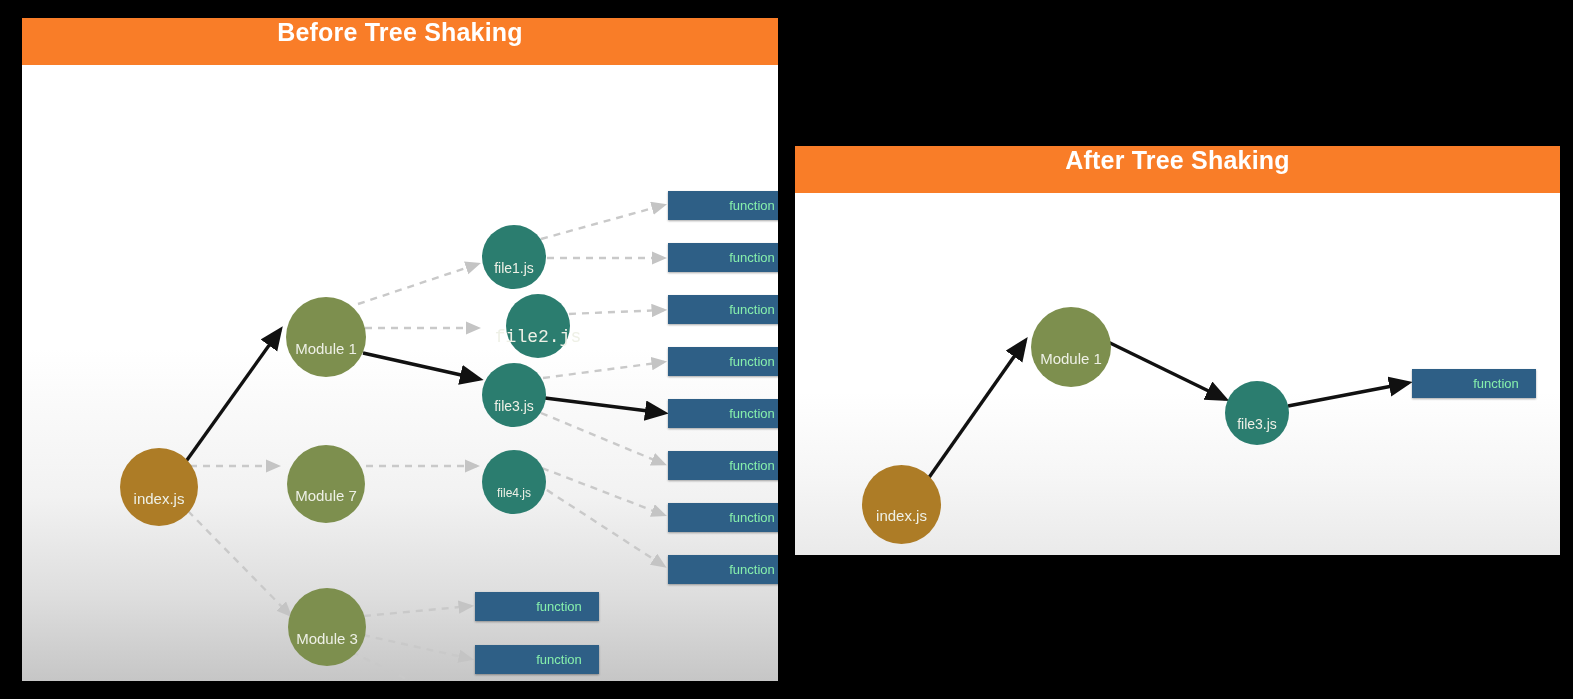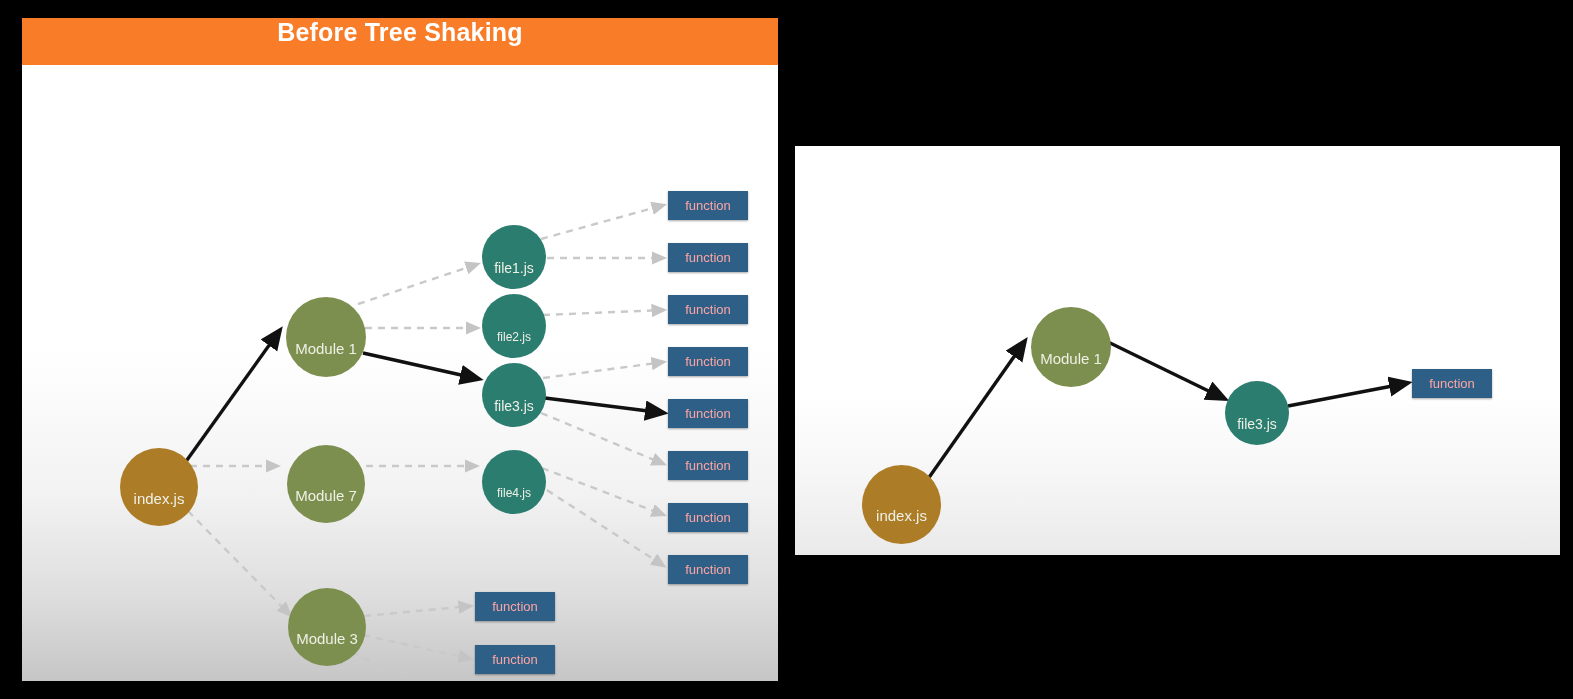--- a/index.html
+++ b/index.html
@@ -24,23 +24,23 @@
 
   svg.edges{position:absolute;left:0;top:0;width:100%;height:100%;overflow:visible;}
 
   .node{position:absolute;border-radius:50%;display:flex;align-items:center;
         justify-content:center;color:#eef0e6;text-align:center;line-height:1.1;}
   .node.module{background:#7d8f4e;}
   .node.file{background:#2b7d6f;}
   .node.entry{background:#ad7c26;}
   .node-label{pointer-events:none;margin-top:24px;}
 
-  .fnbox{position:absolute;background:#2e5f86;color:#fca5a5;
+  .fnbox{position:absolute;background:#2e5f86;color:#86efac;
          display:flex;align-items:center;justify-content:center;
-         box-shadow:0 1px 2px rgba(0,0,0,.35);}
+         box-shadow:0 1px 2px rgba(0,0,0,.35);padding-left:44px;}
 </style>
 </head>
 <body>
 
 <div class="panel" id="panel-before">
   <div class="panel-header">
     <span>Before Tree Shaking</span>
   </div>
   <div class="panel-body">
     <svg class="edges" viewBox="0 0 756 616" preserveAspectRatio="none">
@@ -82,21 +82,21 @@
         </div>
         <div class="node module" style="left: 265px; top: 380px; width: 78px; height: 78px; font-size: 15px;">
           <span class="node-label">Module 7</span>
         </div>
         <div class="node module" style="left: 266px; top: 523px; width: 78px; height: 78px; font-size: 15px;">
           <span class="node-label">Module 3</span>
         </div>
         <div class="node file" style="left: 460px; top: 160px; width: 64px; height: 64px; font-size: 14px;">
           <span class="node-label">file1.js</span>
         </div>
-        <div class="node file" style="left: 460px; top: 229px; width: 64px; height: 64px; font-size: 12px;">
+        <div class="node file" style="left: 484px; top: 229px; width: 64px; height: 64px; font-size: 18px; font-family: Liberation Mono, monospace;">
           <span class="node-label">file2.js</span>
         </div>
         <div class="node file" style="left: 460px; top: 298px; width: 64px; height: 64px; font-size: 14px;">
           <span class="node-label">file3.js</span>
         </div>
         <div class="node file" style="left: 460px; top: 385px; width: 64px; height: 64px; font-size: 12px;">
           <span class="node-label">file4.js</span>
         </div>
       </div>
     <div id="fns-before">
@@ -128,20 +128,23 @@
           <span>function</span>
         </div>
         <div class="fnbox" style="left: 453px; top: 580px; width: 80px; height: 29px; font-size: 13px;">
           <span>function</span>
         </div>
       </div>
   </div>
 </div>
 
 <div class="panel" id="panel-after">
+  <div class="panel-header">
+    <span>After Tree Shaking</span>
+  </div>
   <div class="panel-body">
     <svg class="edges" viewBox="0 0 765 362" preserveAspectRatio="none">
       <g id="edges-after">
           <path d="M 128 293 L 230 148" fill="none" stroke="#111111" stroke-width="3.4" marker-end="url(#ah-dark)"></path>
           <path d="M 311 148 L 430 206" fill="none" stroke="#111111" stroke-width="3.4" marker-end="url(#ah-dark)"></path>
           <path d="M 493 213 L 613 190" fill="none" stroke="#111111" stroke-width="3.4" marker-end="url(#ah-dark)"></path>
         </g>
     </svg>
     <div id="nodes-after">
         <div class="node entry" style="left: 67px; top: 272px; width: 79px; height: 79px; font-size: 15px;">

